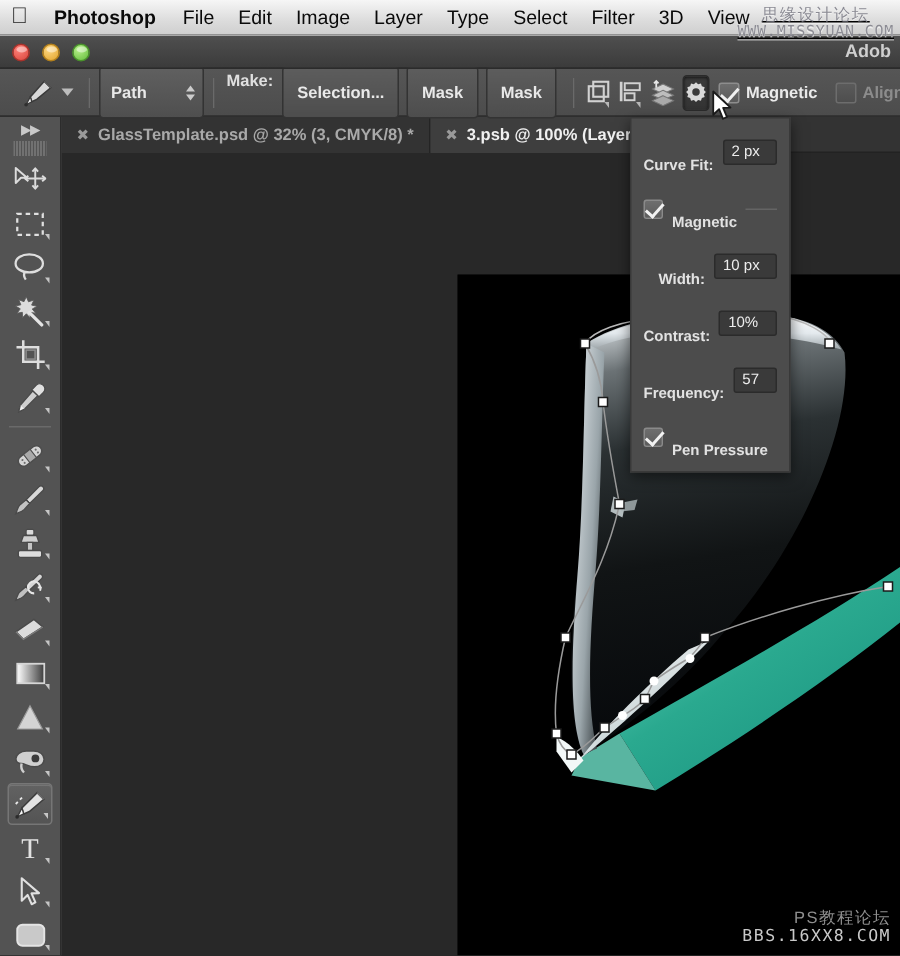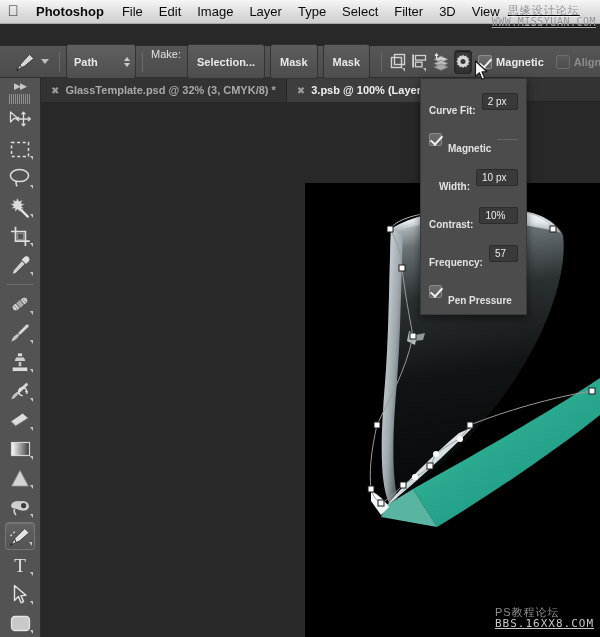--- a/index.html
+++ b/index.html
@@ -102,21 +102,21 @@
     position: absolute; right: 5px; top: 50%; transform: translateY(-50%);
     display: flex; flex-direction: column; gap: 2px;
   }
   .select-box .arrows i {
     display: block; width: 0; height: 0;
     border-left: 3px solid transparent; border-right: 3px solid transparent;
   }
   .select-box .arrows i.up   { border-bottom: 4px solid #ccc; }
   .select-box .arrows i.down { border-top: 4px solid #ccc; }
 
-  .make-label { font-size: 11px; font-weight: normal; color: #e0e0e0; margin: 0 6px 16px 2px; text-align: center; }
+  .make-label { font-size: 11px; font-weight: bold; color: #e0e0e0; margin: 0 6px 16px 2px; text-align: center; }
 
   .btn {
     height: 35px; padding: 0 9px;
     background: linear-gradient(#5d5d5d, #4d4d4d);
     border: 1px solid #333; border-radius: 3px;
     font-size: 11px; font-weight: bold; color: #e9e9e9;
     display: flex; align-items: center; margin-right: 5px;
     white-space: nowrap;
   }
 
@@ -246,27 +246,26 @@
     content: ""; position: absolute; left: 3px; top: -1px;
     width: 5px; height: 10px;
     border: solid #f2f2f2; border-width: 0 2px 2px 0;
     transform: rotate(42deg);
   }
   .fy-rule { flex: 1; height: 1px; background: #646464; }
 
   
   .wm-bot {
     position: absolute; right: 6px; bottom: 6px; z-index: 25;
-    line-height: 1.15; pointer-events: none;
+    text-align: right; line-height: 1.15; pointer-events: none;
   }
   .wm-bot .cn { font-size: 11px; color: #8e8e8e; letter-spacing: 1px; }
   .wm-bot .en {
     font-size: 11px; color: #c9c9c9; letter-spacing: 1px;
     font-family: "DejaVu Sans Mono", monospace;
-    text-decoration: underline;
   }
 </style>
 </head>
 <body>
 
 <div id="app">
 
   <div class="macbar">
     <div class="apple-logo"></div>
     <div class="mi bold">Photoshop</div>
@@ -279,20 +278,28 @@
     <div class="mi">Filter</div>
     <div class="mi">3D</div>
     <div class="mi">View</div>
   </div>
 
   <div class="wm-top">
     <div class="cn">思缘设计论坛</div>
     <div class="en">WWW.MISSYUAN.COM</div>
   </div>
 
+  <div class="titlebar">
+    <div class="lights">
+      <div class="light red"></div>
+      <div class="light yellow"></div>
+      <div class="light green"></div>
+    </div>
+    <div class="app-title">Adob</div>
+  </div>
 
   <div class="optionsbar">
     <div class="grip"></div>
 
     <div class="tool-chip">
       <svg class="pen-glyph" viewBox="0 0 24 22">
         <path d="M16.5 3.2 L20.8 7.5 L11.5 15.2 L8.2 16.8 L7.2 13.6 Z" fill="#d8d8d8" stroke="#3a3a3a" stroke-width="1"></path>
         <path d="M7.2 13.6 L4.4 18.8 L8.2 16.8 Z" fill="#efefef" stroke="#3a3a3a" stroke-width=".8"></path>
         <path d="M16.5 3.2 L20.8 7.5" stroke="#5a5a5a" stroke-width="1"></path>
         <circle cx="4.4" cy="18.8" r="1.2" fill="#2e2e2e"></circle>

